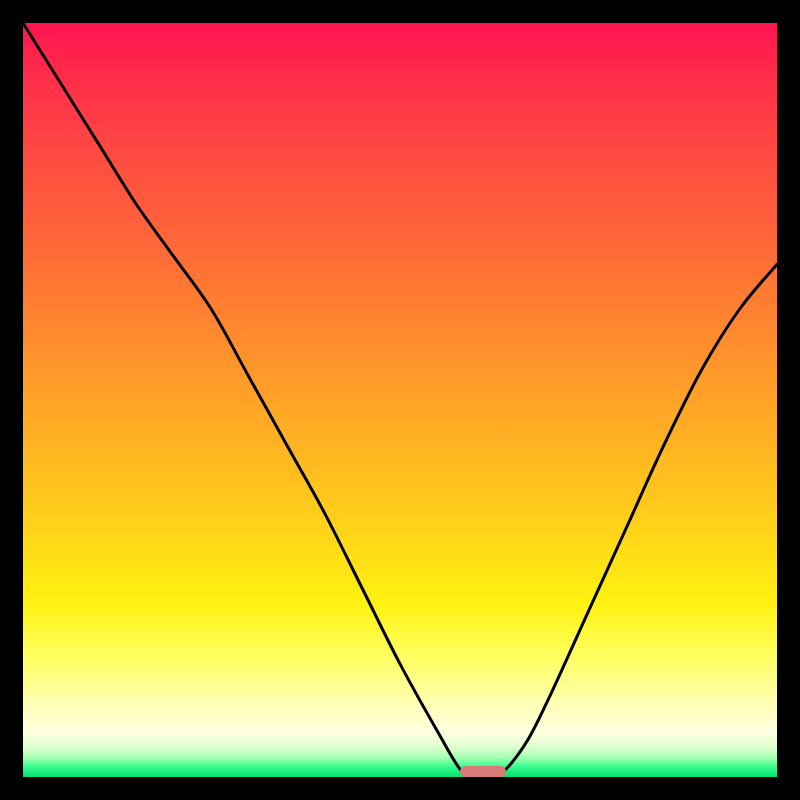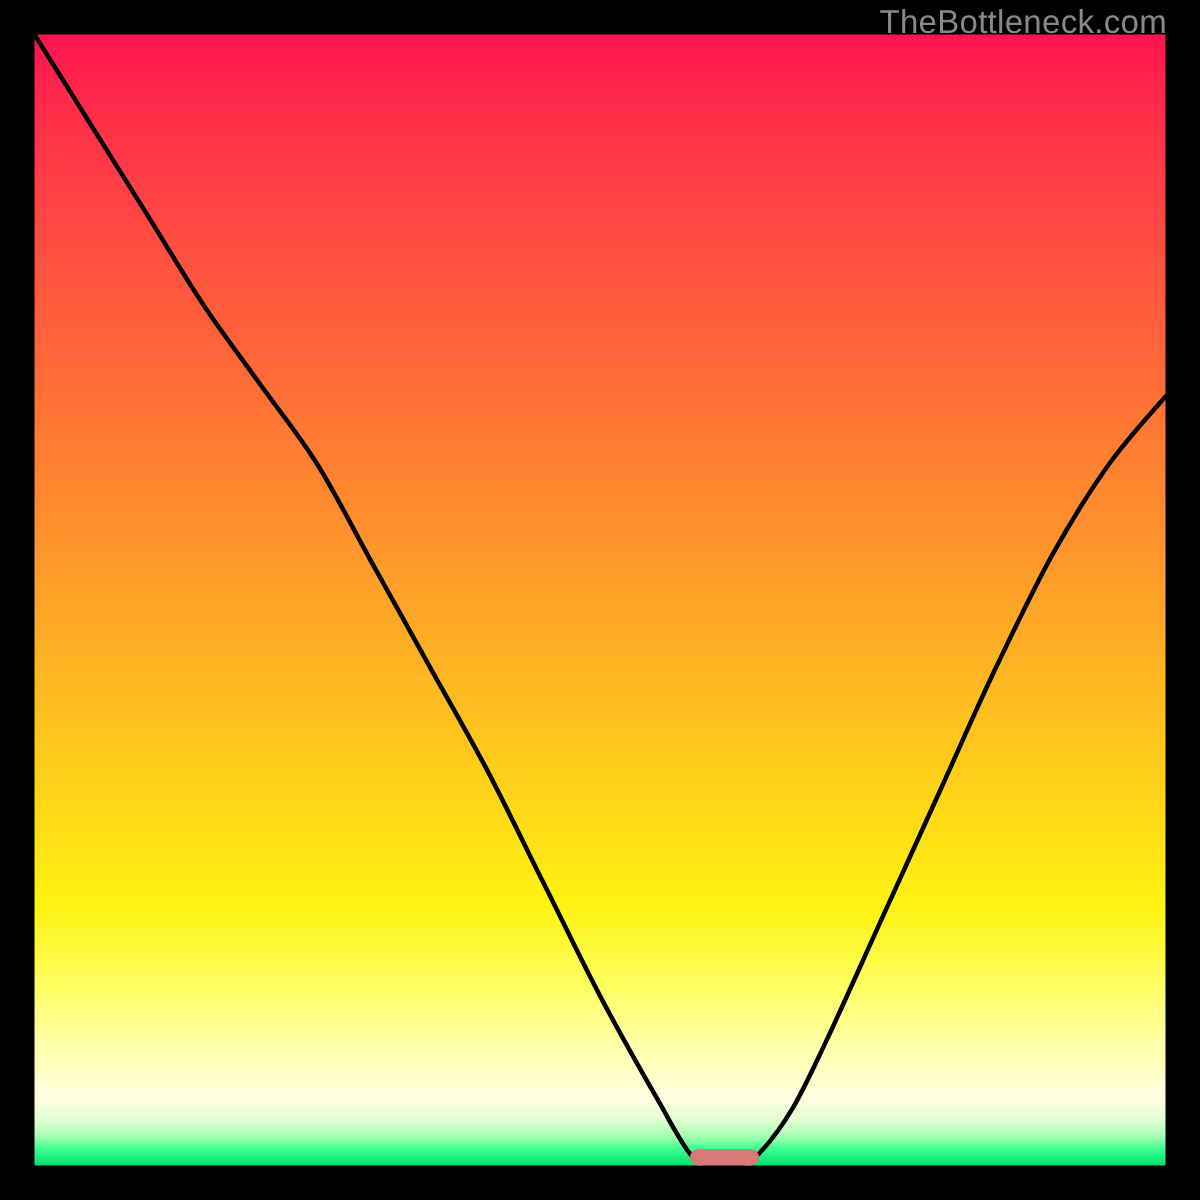--- a/index.html
+++ b/index.html
@@ -71,14 +71,13 @@
 
 <div class="frame">
   <div class="plot-area"></div>
 
   <svg class="curve" viewBox="0 0 754 754" preserveAspectRatio="none">
     <path id="curve-path" fill="none" stroke="#000" stroke-width="3" stroke-linecap="round" stroke-linejoin="round" d="M 0.0 0.0 C 6.3 10.1, 25.1 40.2, 37.7 60.3 C 50.3 80.4, 62.8 100.5, 75.4 120.6 C 88.0 140.7, 100.5 162.1, 113.1 181.0 C 125.7 199.8, 138.2 216.1, 150.8 233.7 C 163.4 251.3, 175.9 266.4, 188.5 286.5 C 201.1 306.6, 213.6 331.8, 226.2 354.4 C 238.8 377.0, 251.3 399.6, 263.9 422.2 C 276.5 444.9, 289.0 466.2, 301.6 490.1 C 314.2 514.0, 326.7 540.4, 339.3 565.5 C 351.9 590.6, 364.4 617.0, 377.0 640.9 C 389.6 664.8, 404.6 691.2, 414.7 708.8 C 424.8 726.4, 431.0 738.9, 437.3 746.5 C 443.6 754.0, 447.4 752.7, 452.4 754.0 C 457.4 755.3, 462.5 755.3, 467.5 754.0 C 472.5 752.7, 476.3 752.7, 482.6 746.5 C 488.8 740.2, 497.6 728.9, 505.2 716.3 C 512.7 703.7, 517.7 692.4, 527.8 671.1 C 537.9 649.7, 552.9 615.8, 565.5 588.1 C 578.1 560.5, 590.6 532.8, 603.2 505.2 C 615.8 477.5, 628.3 448.6, 640.9 422.2 C 653.5 395.9, 666.0 369.5, 678.6 346.8 C 691.2 324.2, 703.7 304.1, 716.3 286.5 C 728.9 268.9, 747.7 248.8, 754.0 241.3"></path>
   </svg>
 
   <div class="minmarker" id="minmarker" style="left: 460.32px; top: 766.444px; width: 45.24px; height: 10.556px;"></div>
 
-  <div class="watermark">TheBottleneck.com</div>
 </div>
 
 </body></html>

